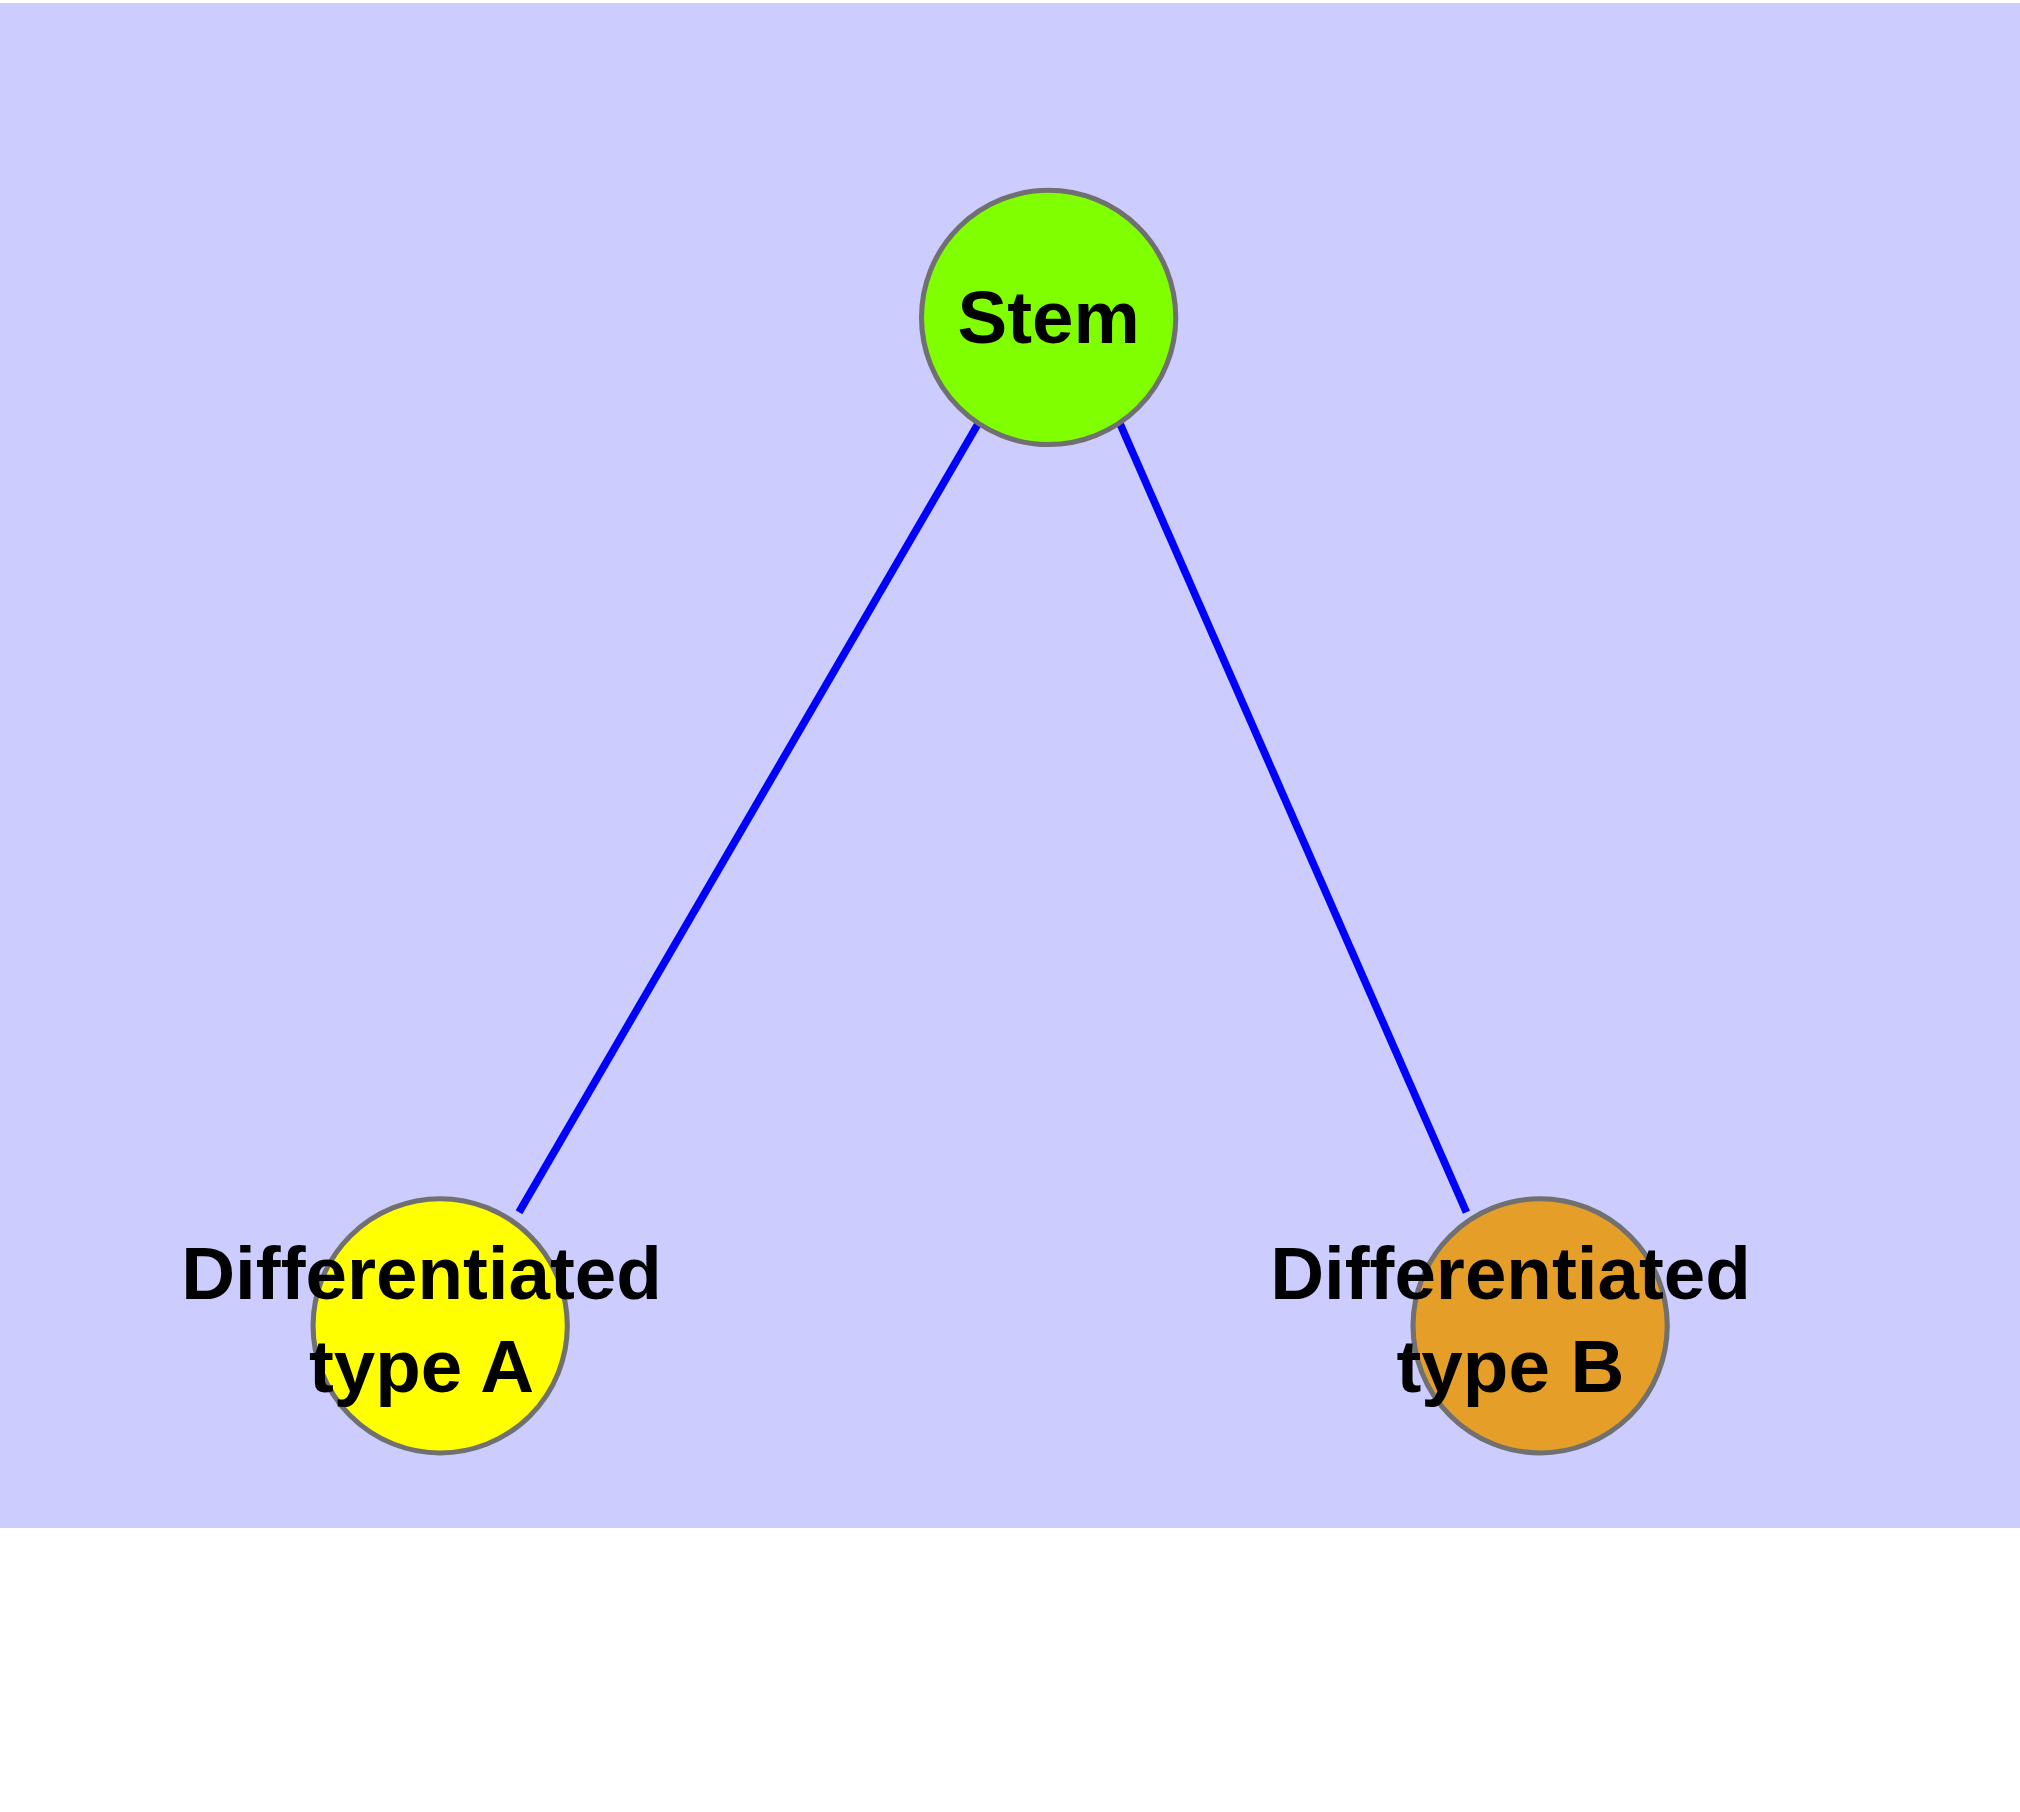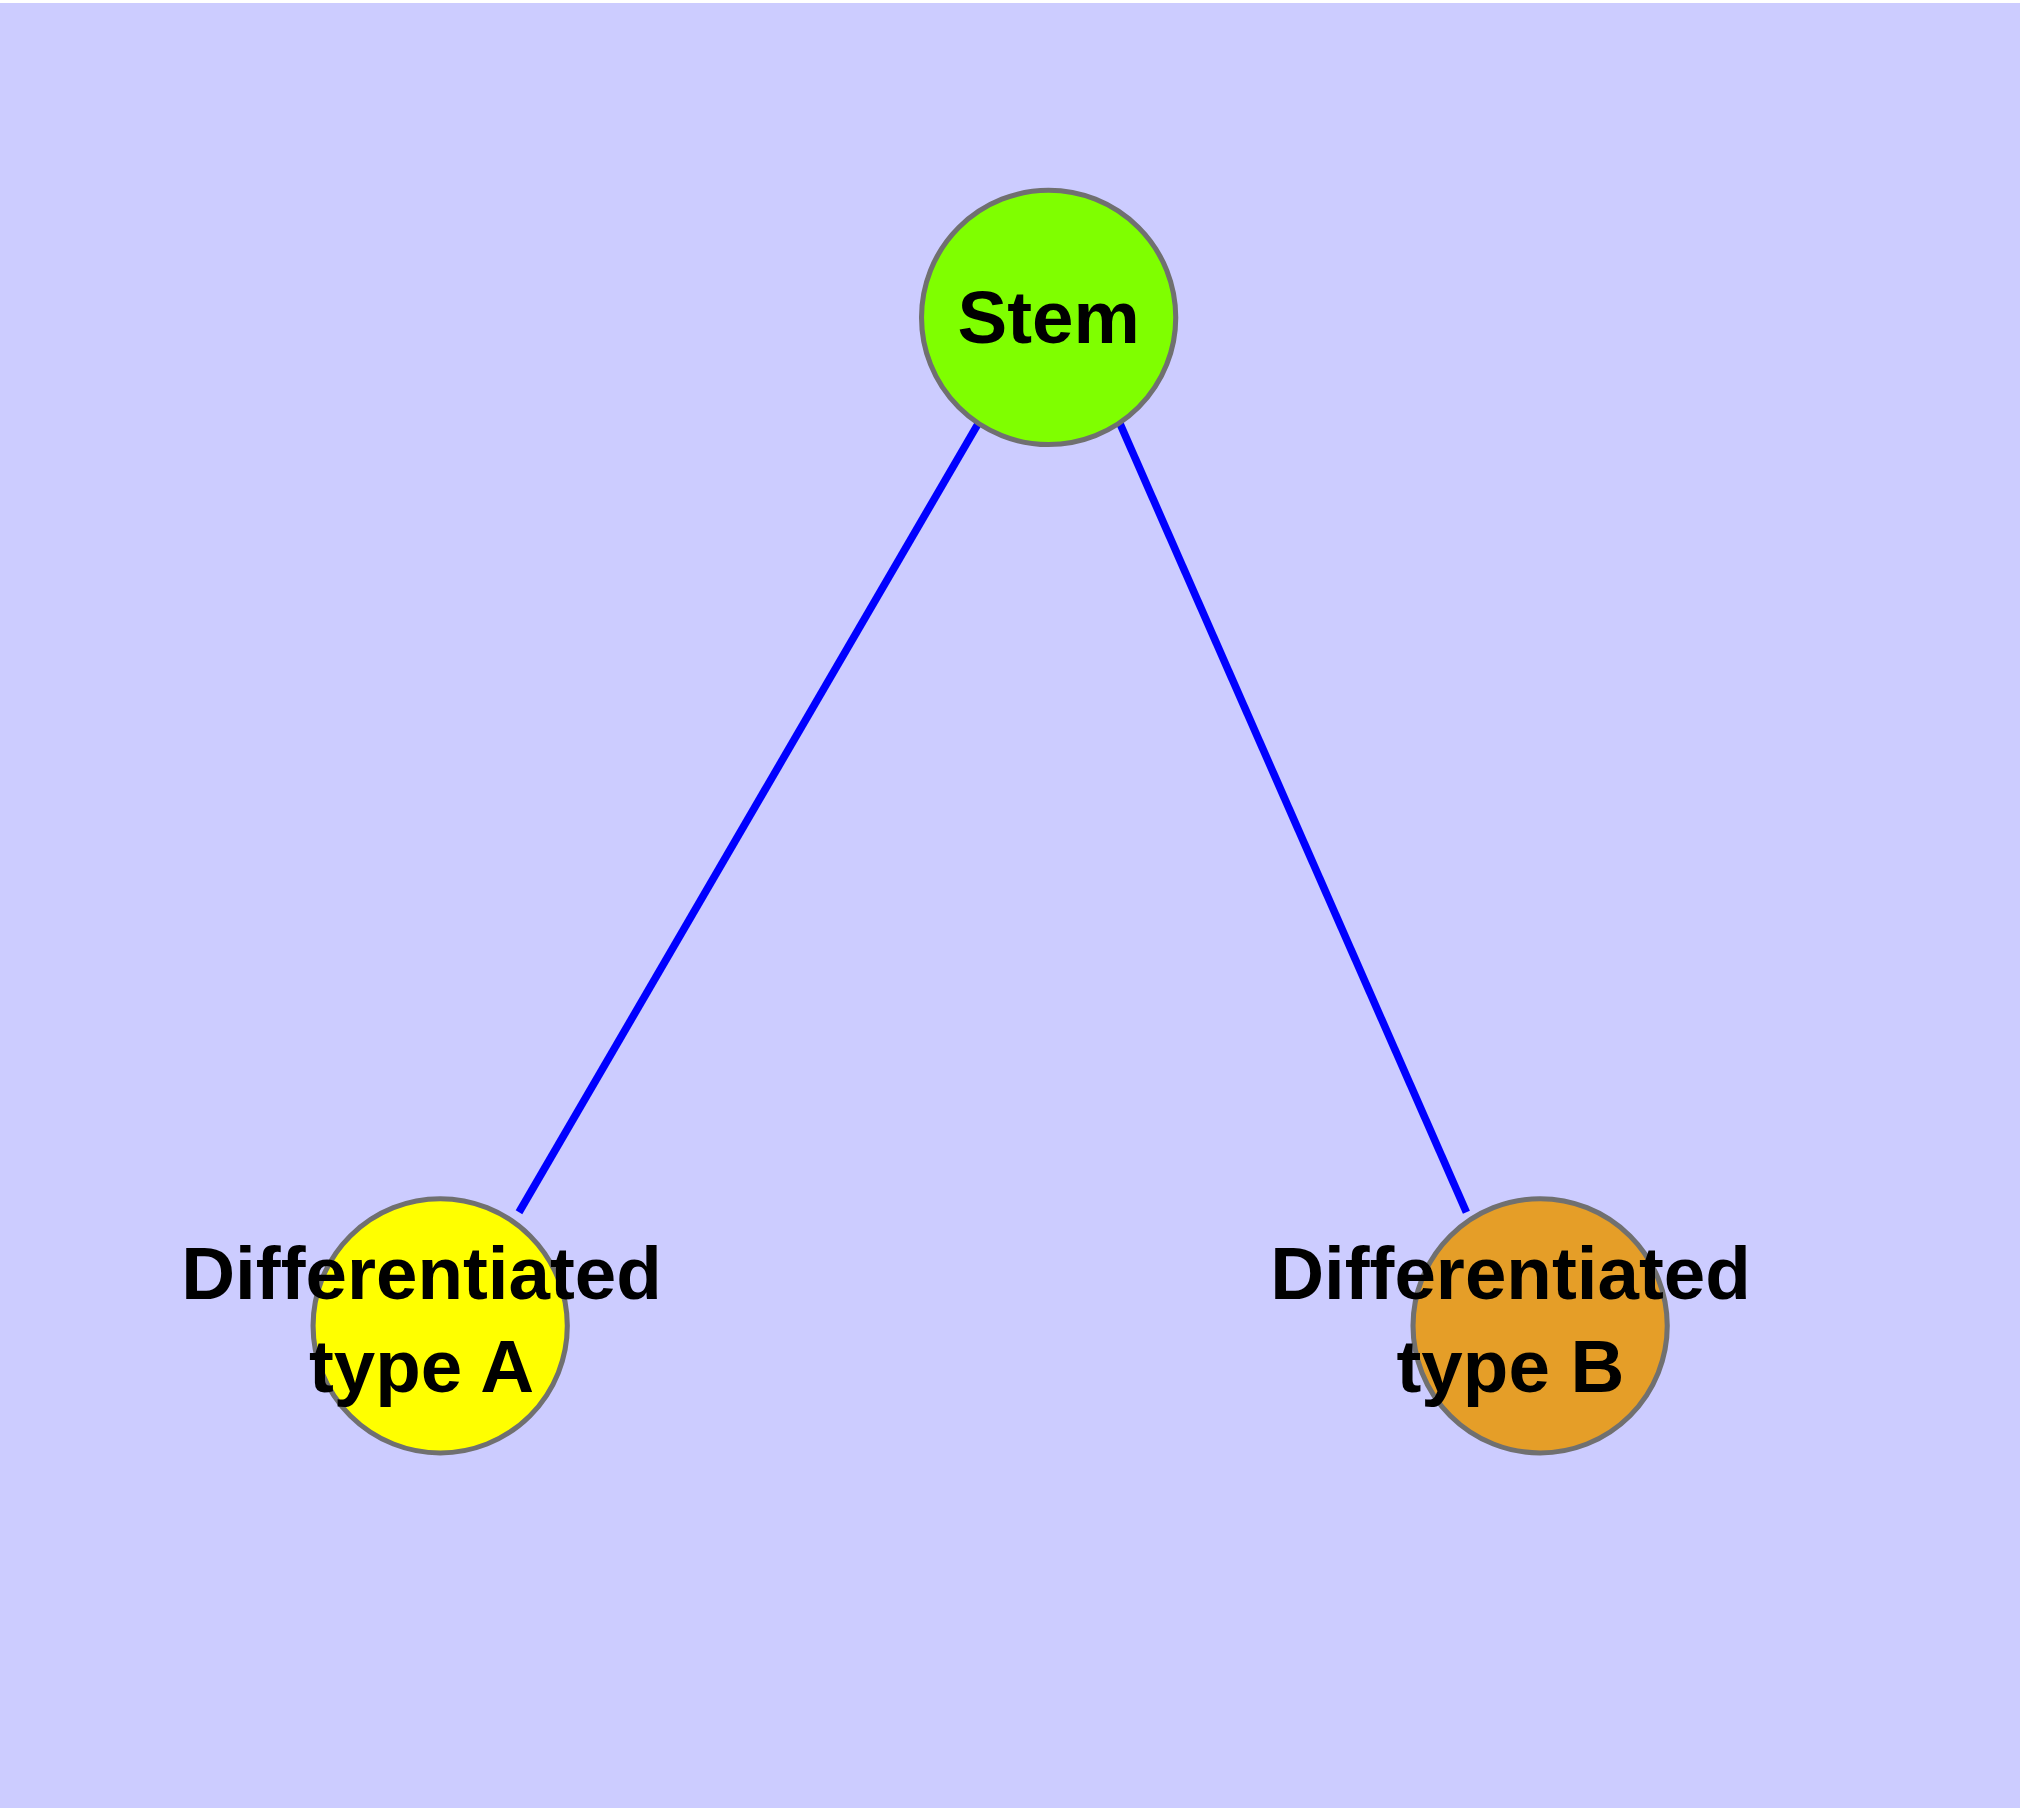--- a/index.html
+++ b/index.html
@@ -17,21 +17,21 @@
     position: relative;
     width: 2021px;
     height: 1812px;
     background: #ffffff;
   }
   #graph-canvas {
     position: absolute;
     left: 0;
     top: 3.4px;
     width: 2021px;
-    height: 1805px;
+    height: 1525px;
     background: #ccccff;
   }
   #graph-svg {
     position: absolute;
     left: 0;
     top: 0;
     width: 2021px;
     height: 1805px;
     display: block;
   }

